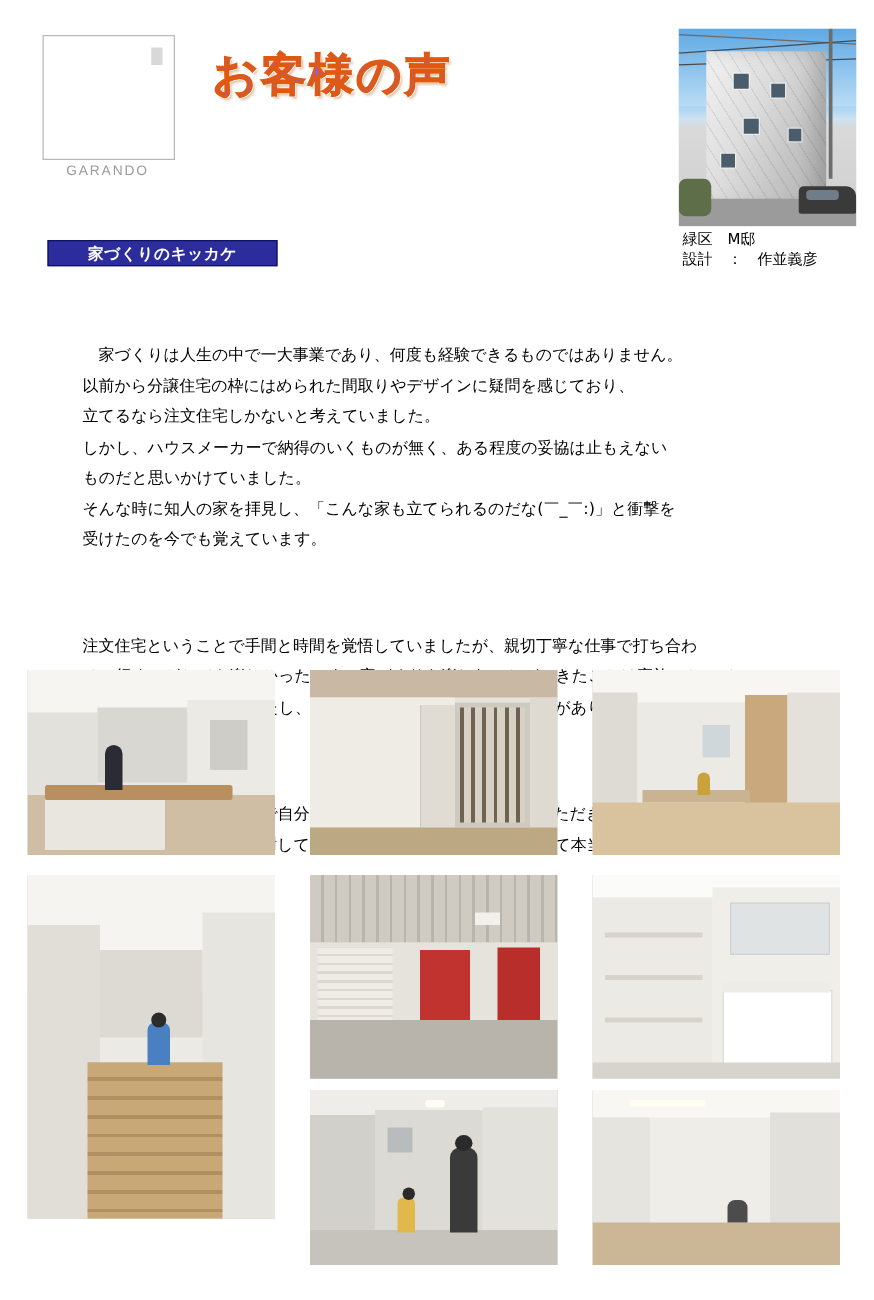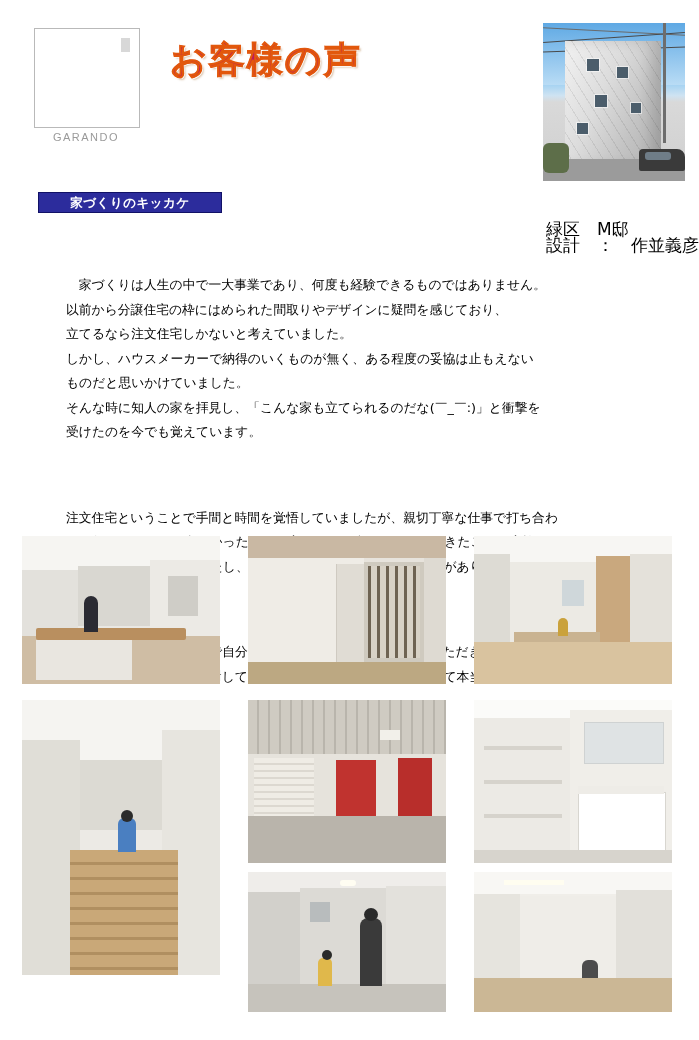--- a/index.html
+++ b/index.html
@@ -56,21 +56,21 @@
     position: absolute;
     left: 170px;
     top: 36px;
     width: 280px;
     height: 60px;
   }
   .title-text {
     font-size: 36px;
     font-weight: bold;
     letter-spacing: 2px;
-    color: #be185d;
+    color: #8b5cf6;
     -webkit-text-stroke: 1px #e2580c;
     text-shadow:
        1px 1px 0 #fff,
       -1px 1px 0 #fff,
        2px 2px 2px rgba(150,90,20,0.35);
     white-space: nowrap;
     font-family: "DejaVu Sans", sans-serif;
   }
 
   
@@ -104,25 +104,24 @@
   .hp-ground { position:absolute; left:0; top:136px; width:142px; height:22px; background:#9b9b9b;}
   .hp-car { position:absolute; left:96px; top:126px; width:46px; height:22px; background:#3a3a3a; border-radius:4px 8px 2px 2px;}
   .hp-car:after{content:"";position:absolute;left:6px;top:3px;width:26px;height:8px;background:#6f7d88;border-radius:3px;}
   .hp-shrub { position:absolute; left:0; top:120px; width:26px; height:30px; background:#5d6e49; border-radius:6px;}
 
   .header-caption {
     position: absolute;
     left: 546px;
     top: 183px;
     width: 150px;
-    font-size: 17px;
+    font-size: 12px;
     line-height: 16px;
     color: #000;
     white-space: pre;
-    margin-top: 38px;
   }
 
   
   .section-label {
     position: absolute;
     left: 38px;
     top: 192px;
     width: 182px;
     height: 19px;
     background: #2c2c9c;

